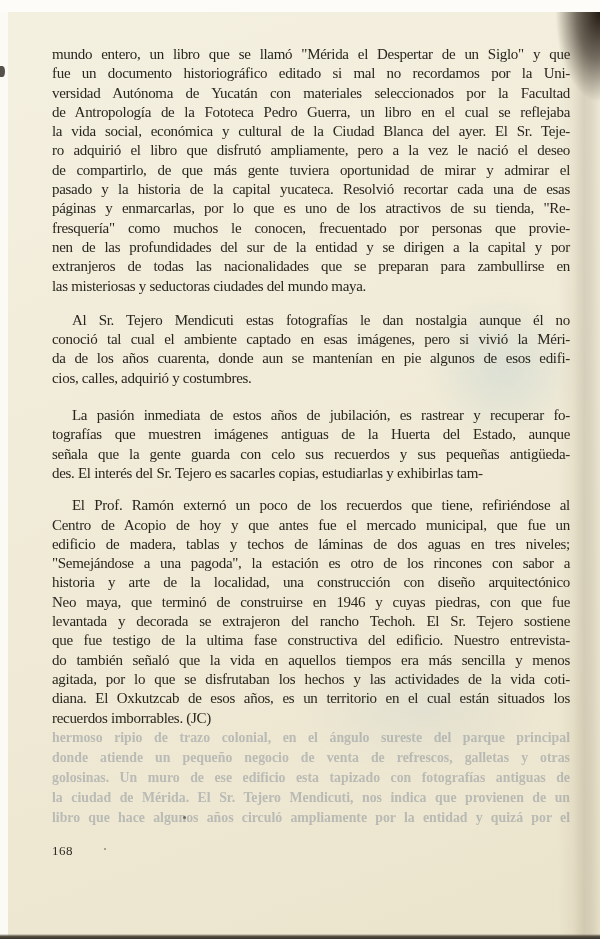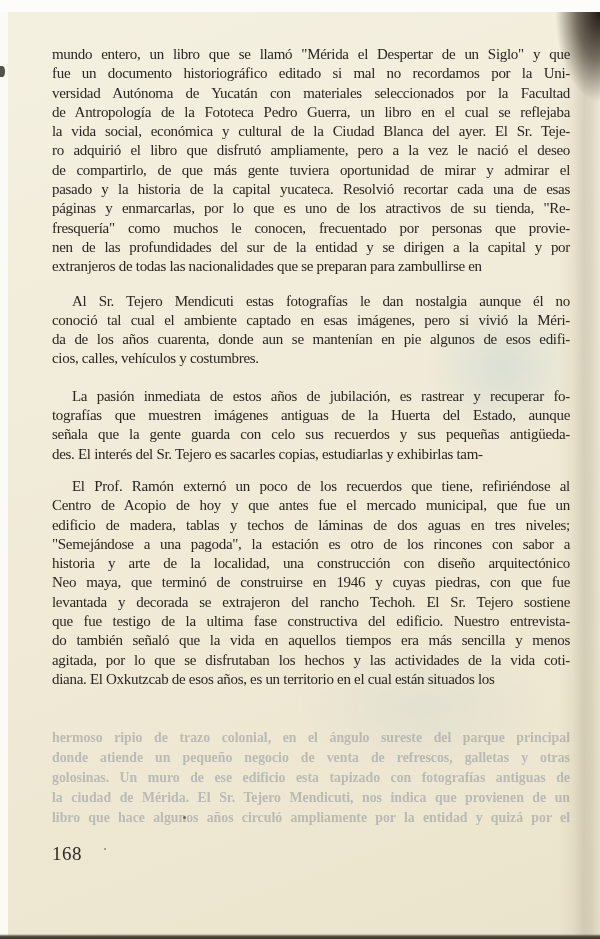--- a/index.html
+++ b/index.html
@@ -47,21 +47,21 @@
   }
   .line { text-align: justify; text-align-last: justify; }
   .para .line:last-child { text-align-last: left; }
   .para.indent .line:first-child { text-indent: 20px; }
   .textcol .para:nth-child(2) { margin-top: 15px; }
   .textcol .para:nth-child(3) { margin-top: 18px; }
   .textcol .para:nth-child(4) { margin-top: 13px; }
 
   .page-number {
     position: absolute; left: 44px; top: 831px; z-index: 2;
-    font-size: 19px; color: #2c2a24; letter-spacing: 0.5px;
+    font-size: 13px; color: #2c2a24; letter-spacing: 0.5px;
   }
 
   
   .edge-shade {
     position: absolute; right: 0; top: 0; bottom: 0; width: 42px; z-index: 3; pointer-events: none;
     background: linear-gradient(90deg,
       rgba(130,112,75,0) 0%,
       rgba(130,112,75,0.08) 35%,
       rgba(95,80,52,0.18) 62%,
       rgba(70,58,38,0.12) 80%,
@@ -108,45 +108,47 @@
           <div class="line">versidad Autónoma de Yucatán con materiales seleccionados por la Facultad</div>
           <div class="line">de Antropología de la Fototeca Pedro Guerra, un libro en el cual se reflejaba</div>
           <div class="line">la vida social, económica y cultural de la Ciudad Blanca del ayer. El Sr. Teje-</div>
           <div class="line">ro adquirió el libro que disfrutó ampliamente, pero  a la vez le nació el deseo</div>
           <div class="line">de compartirlo, de que más gente tuviera oportunidad de mirar y admirar el</div>
           <div class="line">pasado y la historia de la capital yucateca. Resolvió recortar cada una de esas</div>
           <div class="line">páginas y enmarcarlas, por lo que es uno de los atractivos de su tienda, "Re-</div>
           <div class="line">fresquería" como muchos le conocen, frecuentado por personas que provie-</div>
           <div class="line">nen de las profundidades del sur de la entidad y se dirigen a la capital y por</div>
           <div class="line">extranjeros de todas las nacionalidades que se preparan para zambullirse en</div>
+          <div class="line">las misteriosas y seductoras ciudades del mundo maya.</div>
         </div>
         <div class="para indent">
           <div class="line">Al Sr. Tejero Mendicuti estas fotografías le dan nostalgia aunque él no</div>
           <div class="line">conoció tal cual el ambiente captado en esas imágenes, pero si vivió la Méri-</div>
           <div class="line">da de los años cuarenta, donde aun se mantenían en pie algunos de esos edifi-</div>
-          <div class="line">cios, calles, vehículos y costumbres.</div>
+          <div class="line">cios, calles, adquirió y costumbres.</div>
         </div>
         <div class="para indent">
           <div class="line">La pasión inmediata de estos años de jubilación, es rastrear y recuperar fo-</div>
           <div class="line">tografías que muestren imágenes antiguas de la Huerta del Estado, aunque</div>
           <div class="line">señala que la gente guarda con celo sus recuerdos y sus pequeñas antigüeda-</div>
           <div class="line">des. El interés del Sr. Tejero es sacarles copias, estudiarlas y exhibirlas tam-</div>
         </div>
         <div class="para indent">
           <div class="line">El Prof. Ramón externó un poco de los recuerdos que tiene, refiriéndose al</div>
           <div class="line">Centro de Acopio de hoy y que antes fue el mercado municipal,  que fue un</div>
           <div class="line">edificio de madera, tablas y  techos de láminas de dos aguas en tres niveles;</div>
           <div class="line">"Semejándose a una pagoda", la estación es otro de los rincones con sabor a</div>
           <div class="line">historia y arte de la localidad, una construcción con diseño arquitectónico</div>
           <div class="line">Neo maya, que terminó de construirse en 1946 y cuyas piedras, con que fue</div>
           <div class="line">levantada y decorada se extrajeron del rancho Techoh. El Sr. Tejero sostiene</div>
           <div class="line">que fue testigo de la ultima fase constructiva del edificio. Nuestro entrevista-</div>
           <div class="line">do también señaló que la vida en aquellos tiempos era más sencilla y menos</div>
           <div class="line">agitada, por lo que se disfrutaban los hechos y las actividades de la vida coti-</div>
           <div class="line">diana. El Oxkutzcab de esos años, es un territorio en el cual están situados los</div>
+          <div class="line">recuerdos imborrables. (JC)</div>
         </div>
       </div>
 
     <div class="page-number">168</div>
 
     <div class="edge-shade"></div>
     <div class="corner-shadow"></div>
   </div>
 
   <div class="bottom-edge"></div>

